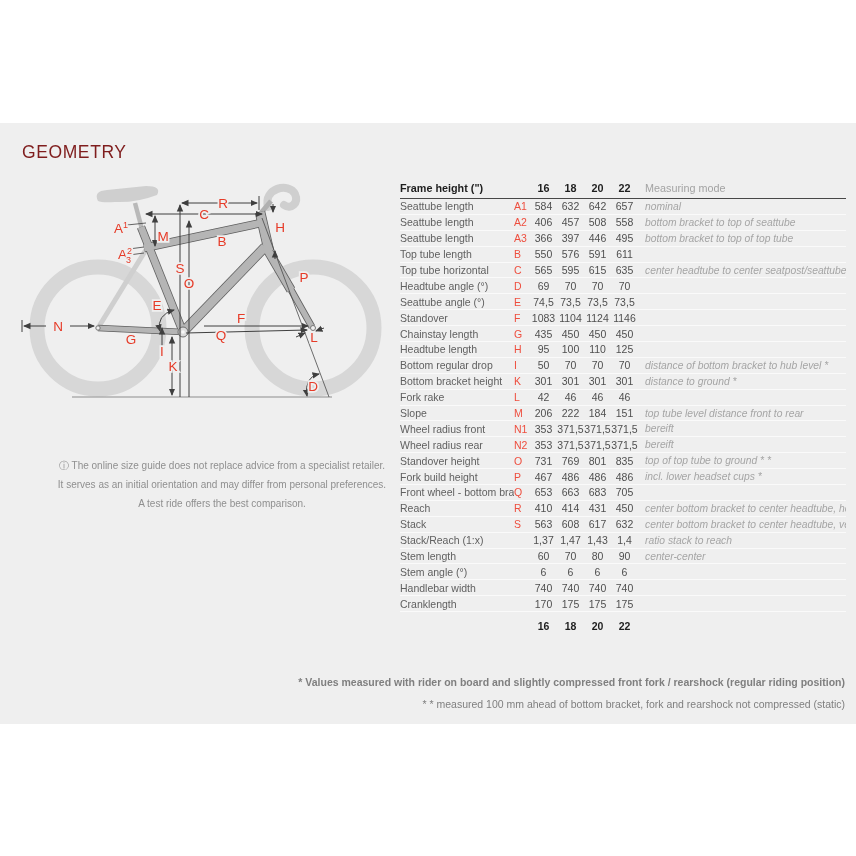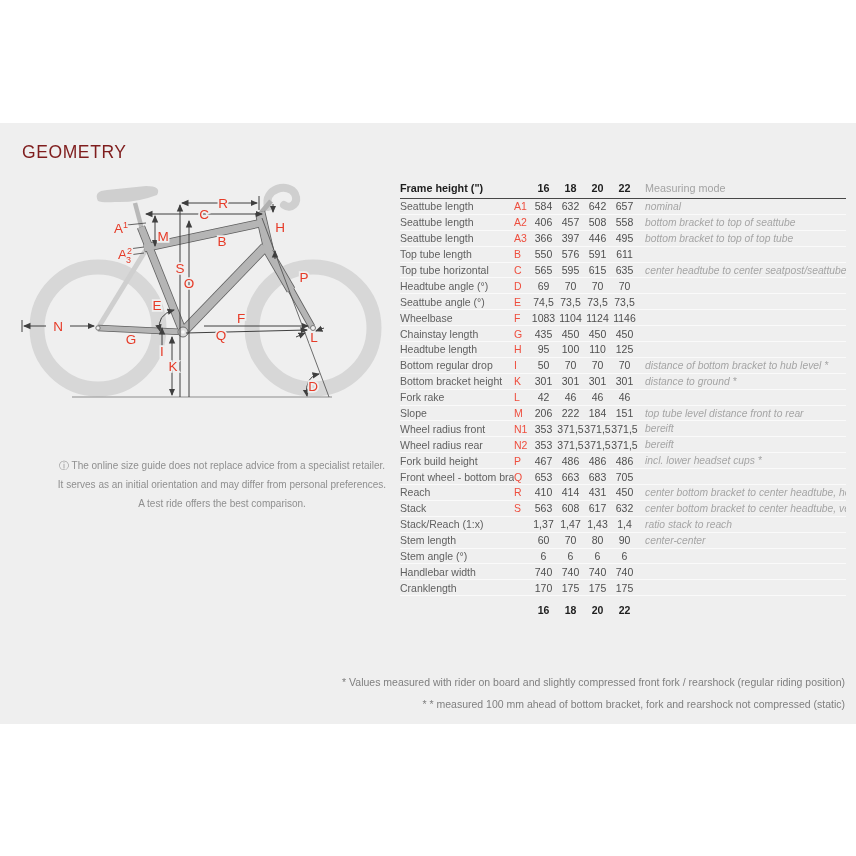--- a/index.html
+++ b/index.html
@@ -41,21 +41,21 @@
   table.geo td.letter{color:#ee4e3e;}
   table.geo td.val{text-align:center;color:#4f4f4f;}
   table.geo td.mode{color:#a5a5a5;padding-left:7px;font-size:10.3px;font-style:italic;}
   table.geo td.foot{
     border-bottom:none;font-weight:bold;color:#1e1e1e;text-align:center;
     padding-top:6px;height:16px;
   }
   .footnote{
     position:absolute;right:11px;text-align:right;font-size:10.5px;color:#7f7f7f;
   }
-  .fn1{top:676px;} .fn2{top:698px;}
+  .fn1{top:676px;font-weight:bold;} .fn2{top:698px;}
 </style>
 </head>
 <body>
 
 <div class="band"></div>
 
 <div class="page-title">GEOMETRY</div>
 
 <svg class="diagram" viewBox="0 0 390 280" width="390" height="280" xmlns="http://www.w3.org/2000/svg">
   <defs>
@@ -230,21 +230,21 @@
       <tr>
         <td class="label">Seattube angle (°)</td>
         <td class="letter">E</td>
         <td class="val">74,5</td>
         <td class="val">73,5</td>
         <td class="val">73,5</td>
         <td class="val">73,5</td>
         <td class="mode"></td>
       </tr>
       <tr>
-        <td class="label">Wheelbase</td>
+        <td class="label">Standover</td>
         <td class="letter">F</td>
         <td class="val">1083</td>
         <td class="val">1104</td>
         <td class="val">1124</td>
         <td class="val">1146</td>
         <td class="mode"></td>
       </tr>
       <tr>
         <td class="label">Chainstay length</td>
         <td class="letter">G</td>
@@ -309,20 +309,29 @@
         <td class="mode">bereift</td>
       </tr>
       <tr>
         <td class="label">Wheel radius rear</td>
         <td class="letter">N2</td>
         <td class="val">353</td>
         <td class="val">371,5</td>
         <td class="val">371,5</td>
         <td class="val">371,5</td>
         <td class="mode">bereift</td>
+      </tr>
+      <tr>
+        <td class="label">Standover height</td>
+        <td class="letter">O</td>
+        <td class="val">731</td>
+        <td class="val">769</td>
+        <td class="val">801</td>
+        <td class="val">835</td>
+        <td class="mode">top of top tube to ground * *</td>
       </tr>
       <tr>
         <td class="label">Fork build height</td>
         <td class="letter">P</td>
         <td class="val">467</td>
         <td class="val">486</td>
         <td class="val">486</td>
         <td class="val">486</td>
         <td class="mode">incl. lower headset cups *</td>
       </tr>

